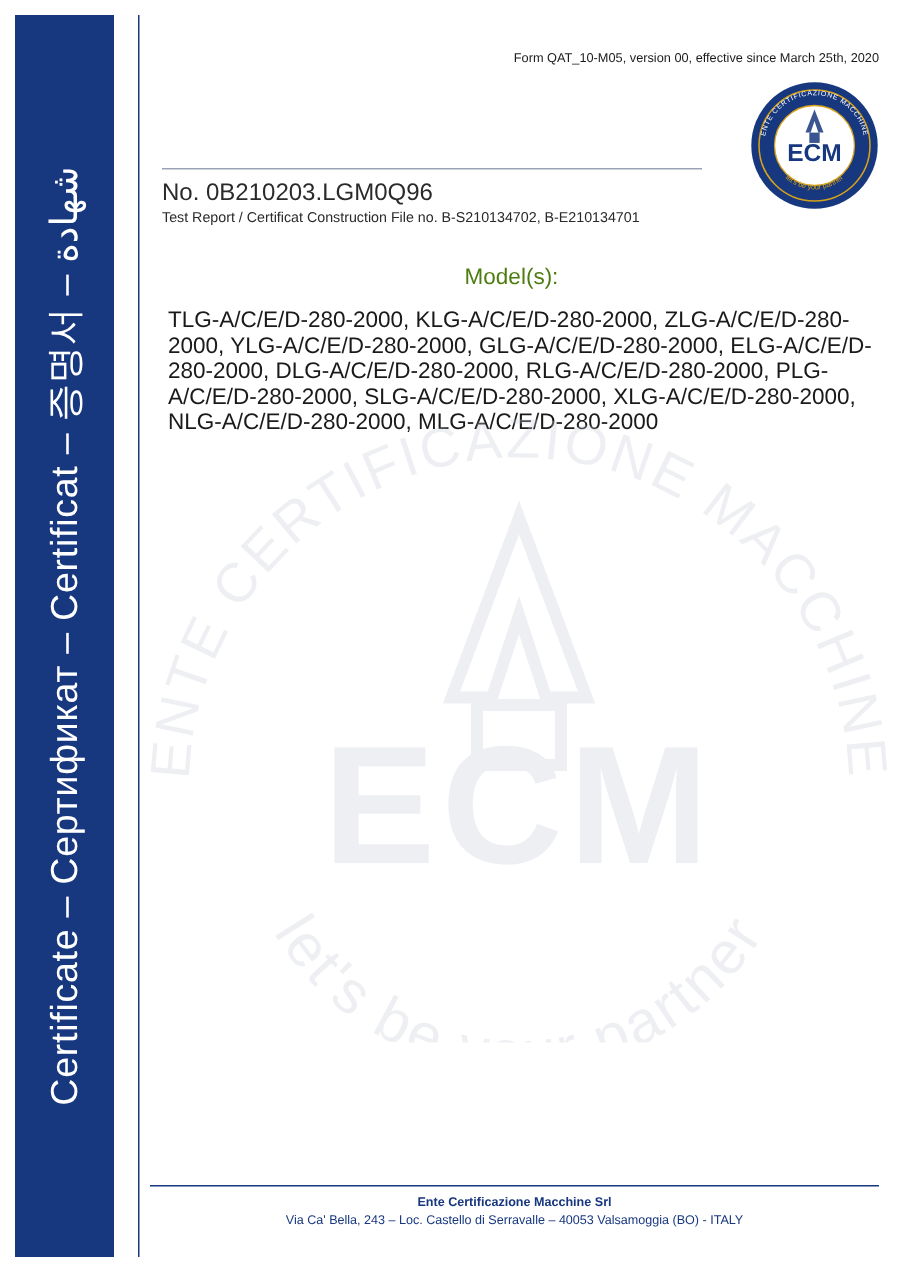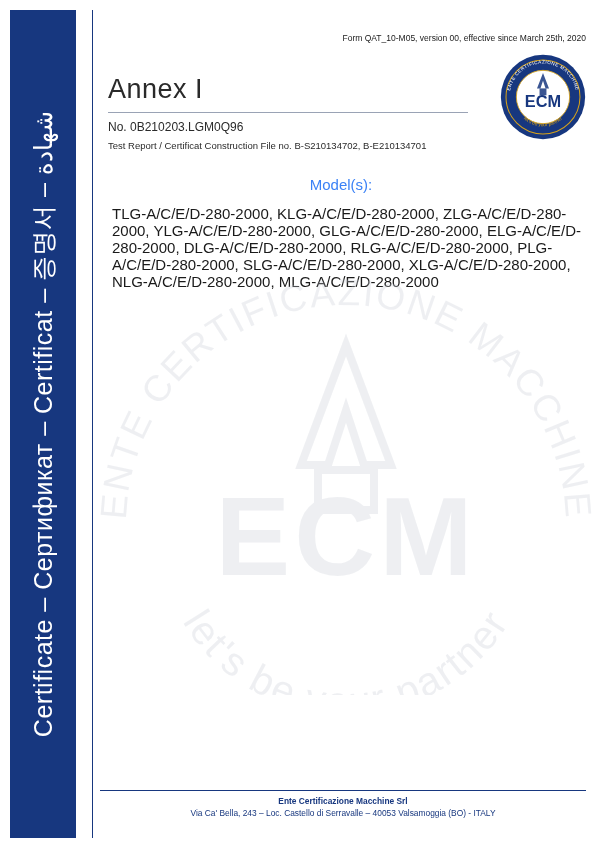--- a/index.html
+++ b/index.html
@@ -91,40 +91,40 @@
     left: 108px;
     top: 112px;
     width: 360px;
     height: 1px;
     background: #9aa3b5;
   }
   .doc-no {
     position: absolute;
     left: 108px;
     top: 120px;
-    font-size: 12px;
+    font-size: 16px;
     color: #2a2a2a;
   }
   .doc-sub {
     position: absolute;
     left: 108px;
     top: 140px;
     font-size: 9.5px;
     color: #2a2a2a;
   }
 
   
   .models-heading {
     position: absolute;
     left: 92px;
     top: 176px;
     width: 498px;
     text-align: center;
     font-size: 15px;
-    color: #3b82f6;
+    color: #4d7c0f;
   }
   .models-list {
     position: absolute;
     left: 112px;
     top: 205px;
     width: 470px;
     font-size: 15px;
     line-height: 17px;
     color: #1a1a1a;
   }
@@ -210,21 +210,20 @@
         <textPath href="#arcBotText" startOffset="50%" text-anchor="middle">let's be your partner</textPath>
       </text>
       <g fill="#17377f">
         <path d="M50 22 L43 40 L47 40 L50 31 L53 40 L57 40 Z" opacity="0.85"></path>
         <rect x="46" y="40" width="8" height="8" opacity="0.85"></rect>
       </g>
       <text x="50" y="62" font-size="19" font-weight="bold" fill="#17377f" text-anchor="middle" font-family="Liberation Sans, sans-serif">ECM</text>
     </svg>
   </div>
 
-  <div class="title">Annex I</div>
   <div class="title-rule"></div>
   <div class="doc-no">No. 0B210203.LGM0Q96</div>
   <div class="doc-sub">Test Report / Certificat Construction File no. B-S210134702, B-E210134701</div>
 
   <div class="models-heading">Model(s):</div>
   <div class="models-list">TLG-A/C/E/D-280-2000, KLG-A/C/E/D-280-2000, ZLG-A/C/E/D-280-2000, YLG-A/C/E/D-280-2000, GLG-A/C/E/D-280-2000, ELG-A/C/E/D-280-2000, DLG-A/C/E/D-280-2000, RLG-A/C/E/D-280-2000, PLG-A/C/E/D-280-2000, SLG-A/C/E/D-280-2000, XLG-A/C/E/D-280-2000, NLG-A/C/E/D-280-2000, MLG-A/C/E/D-280-2000</div>
 
   <div class="watermark">
     <svg viewBox="0 0 500 420" width="500" height="420">
       <defs>

